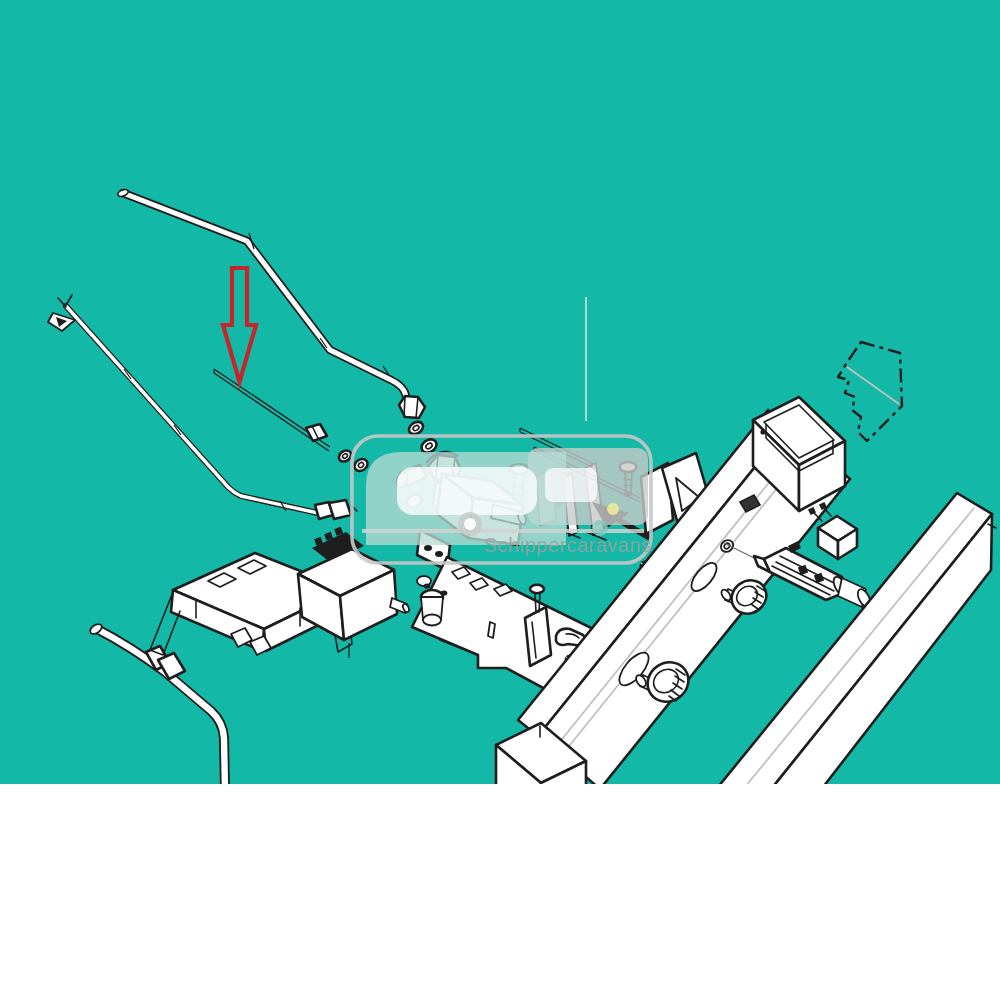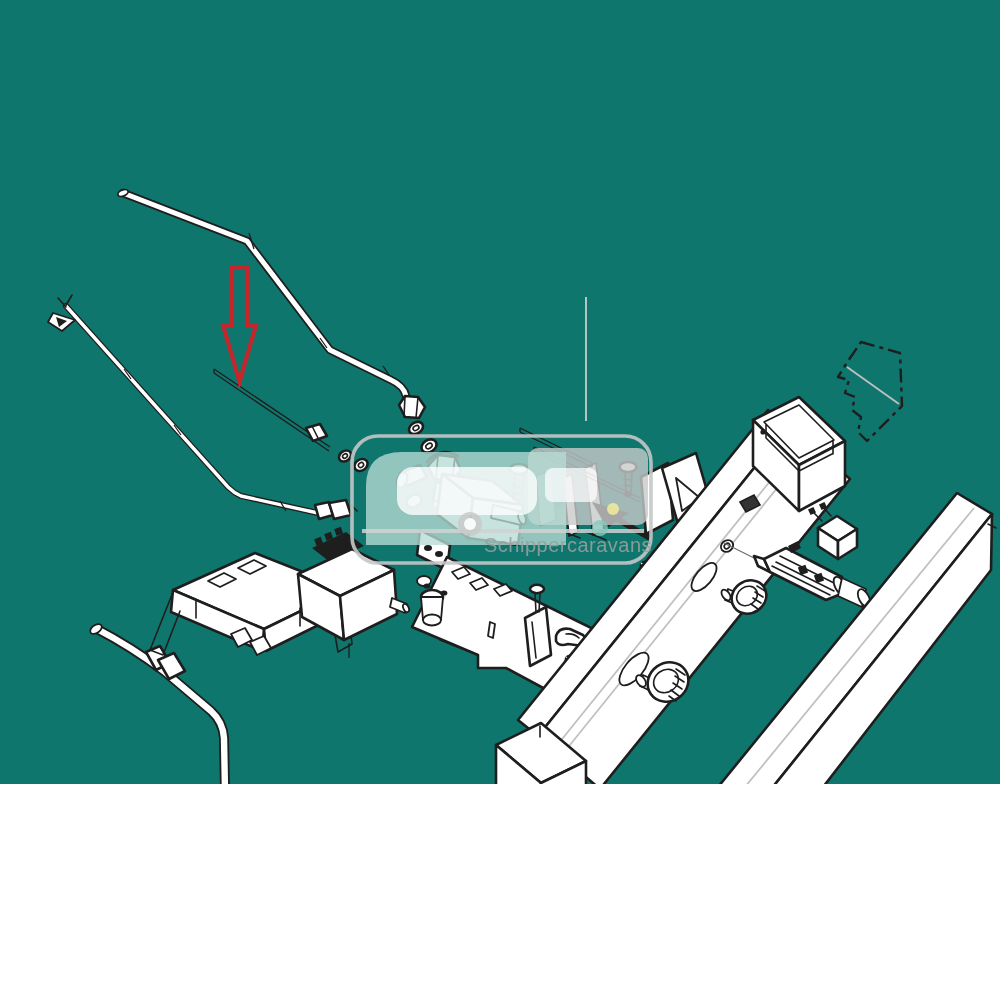--- a/index.html
+++ b/index.html
@@ -1,16 +1,16 @@
 <!DOCTYPE html>
 <html style="--background: #ffffff; --line: #1e1e1e; --arrow-red: #c5262b; --logo-teal: #b6dbd4; --logo-teal-dark: #86c7bb; --logo-gray: #c8cac9; --logo-border: #c5c7c6; --logo-text: #9aa09e; --logo-yellow: #f2ec9a;"><head>
 <meta charset="utf-8">
 <style>
   html,body{margin:0;padding:0;background:#fff;}
-  .stage{position:relative;width:1000px;height:784px;background:#0f766e;overflow:hidden;}
+  .stage{position:relative;width:1000px;height:784px;background:#14b8a6;overflow:hidden;}
   svg{display:block}
 
   .ln  {fill:none;stroke:var(--line);stroke-width:2.6;stroke-linecap:round;stroke-linejoin:round}
   .ln2 {fill:none;stroke:var(--line);stroke-width:1.6;stroke-linecap:round;stroke-linejoin:round}
   .fw  {fill:#fff;stroke:var(--line);stroke-width:2.6;stroke-linejoin:round;stroke-linecap:round}
   .fw2 {fill:#fff;stroke:var(--line);stroke-width:1.8;stroke-linejoin:round}
   .blk {fill:var(--line);stroke:none}
   .tubeO{fill:none;stroke:var(--line);stroke-width:8.5;stroke-linecap:round;stroke-linejoin:round}
   .tubeI{fill:none;stroke:#fff;stroke-width:5;stroke-linecap:round;stroke-linejoin:round}
   .tube2O{fill:none;stroke:var(--line);stroke-width:10;stroke-linecap:round;stroke-linejoin:round}

